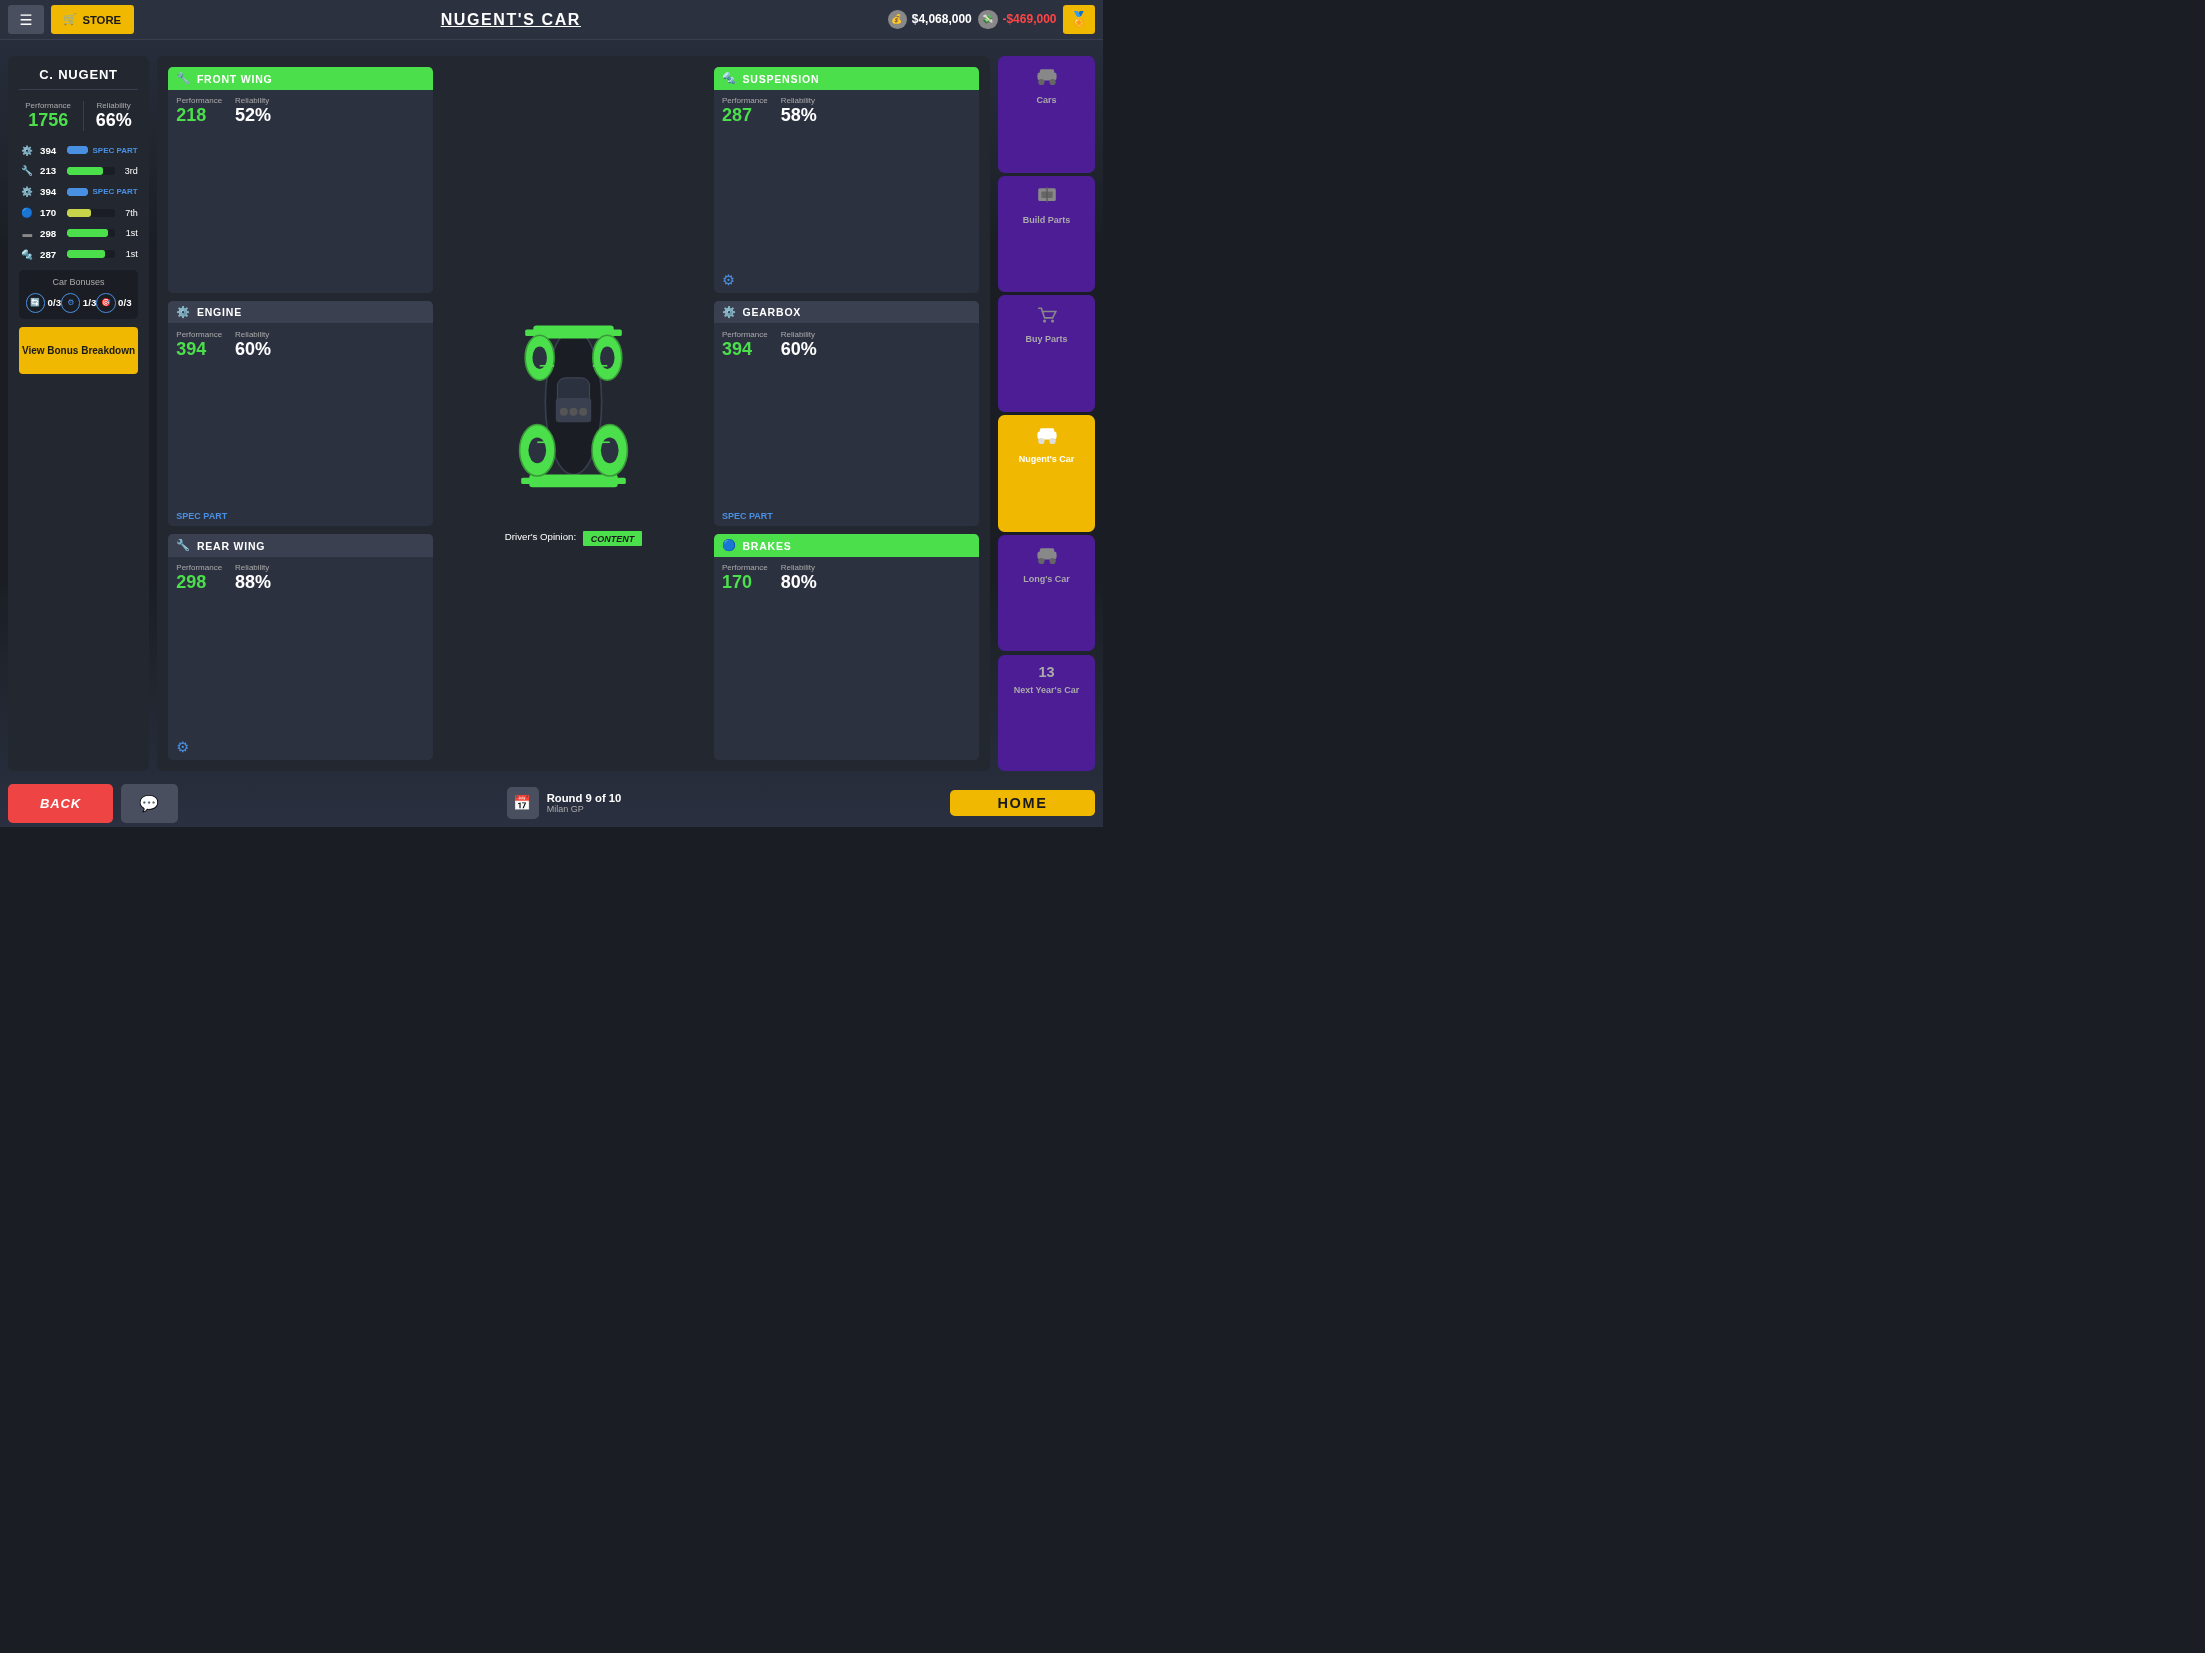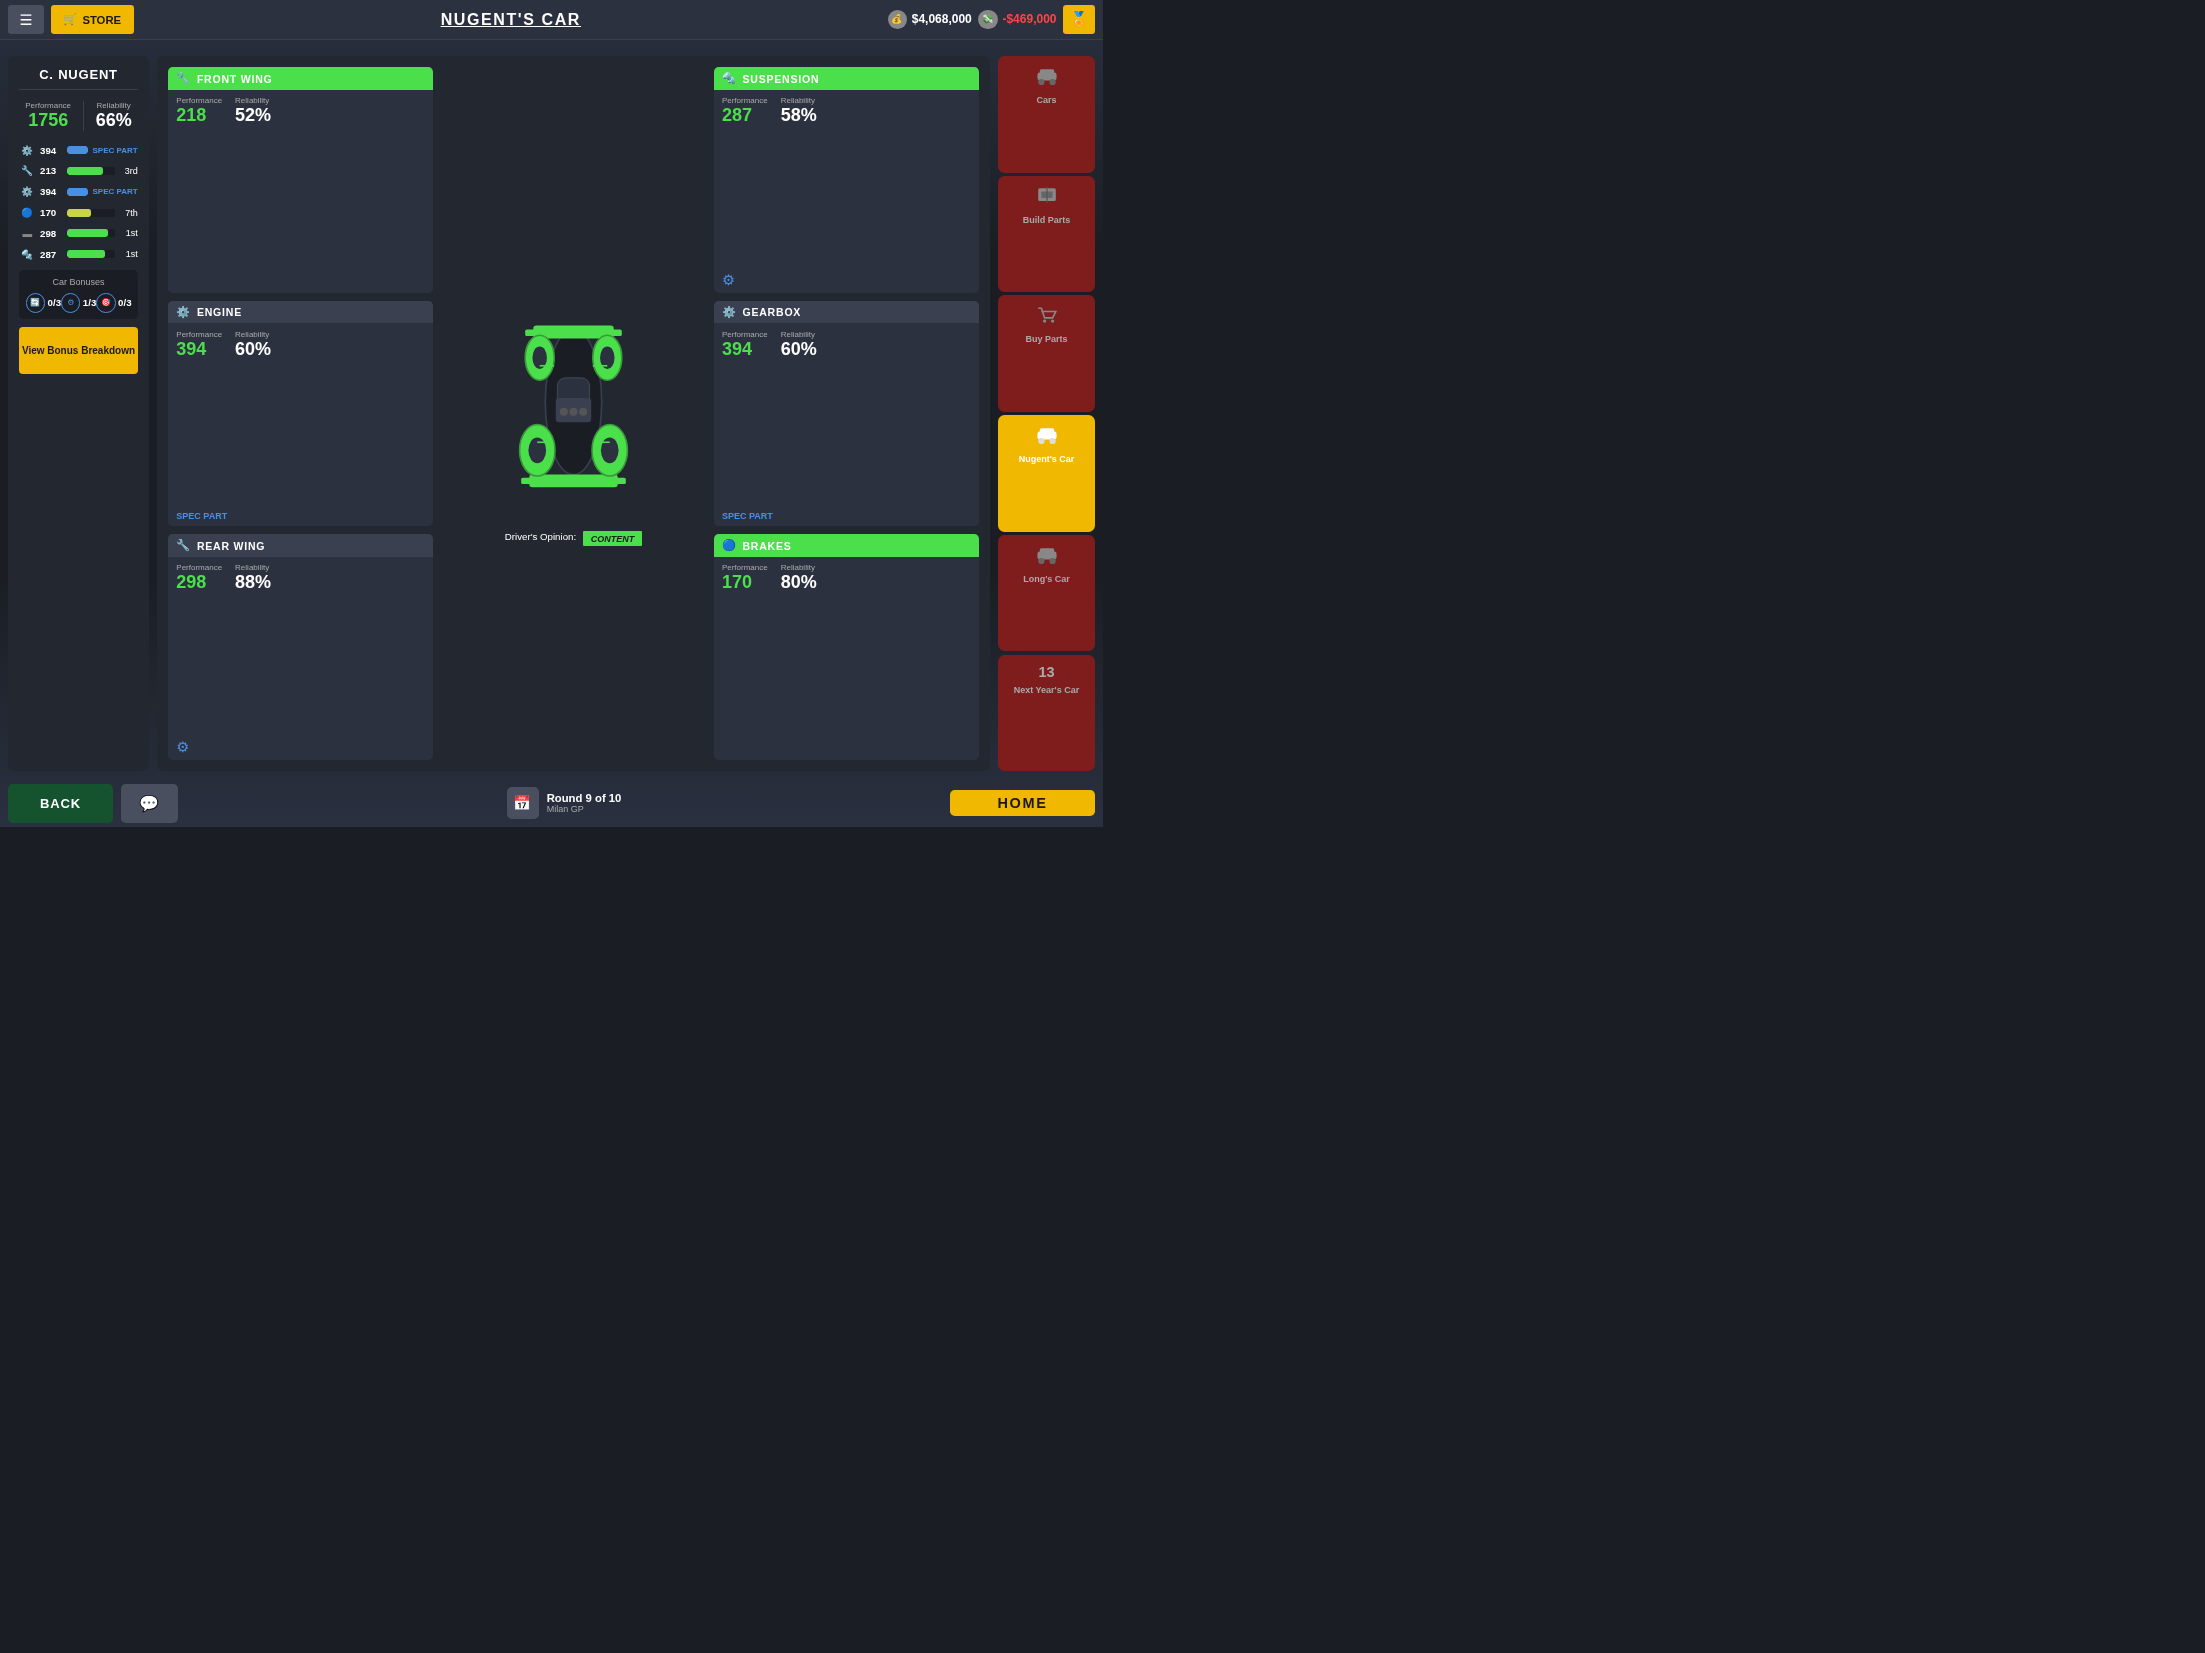--- a/index.html
+++ b/index.html
@@ -417,21 +417,21 @@
     
     .right-sidebar {
       width: 97px;
       display: flex;
       flex-direction: column;
       gap: 3.2px;
       flex-shrink: 0;
     }
 
     .sidebar-item {
-      background: #7f1d1d;
+      background: #4c1d95;
       border-radius: 6.5px;
       padding: 9.7px 6.5px;
       display: flex;
       flex-direction: column;
       align-items: center;
       gap: 4.8px;
       cursor: pointer;
       flex: 1;
     }
 
@@ -464,30 +464,31 @@
       position: relative;
       z-index: 10;
       display: flex;
       align-items: center;
       height: 48px;
       padding: 0 8px;
       gap: 8px;
     }
 
     .back-btn {
-      background: #14532d;
+      background: #ef4444;
       border: none;
       color: white;
       width: 105px;
       height: 39px;
       border-radius: 4.8px;
       font-size: 13px;
       font-weight: bold;
       letter-spacing: 0.8px;
       cursor: pointer;
+      font-style: italic;
     }
 
     .chat-btn {
       background: #4a4f60;
       border: none;
       color: white;
       width: 57px;
       height: 39px;
       border-radius: 4.8px;
       font-size: 16px;

